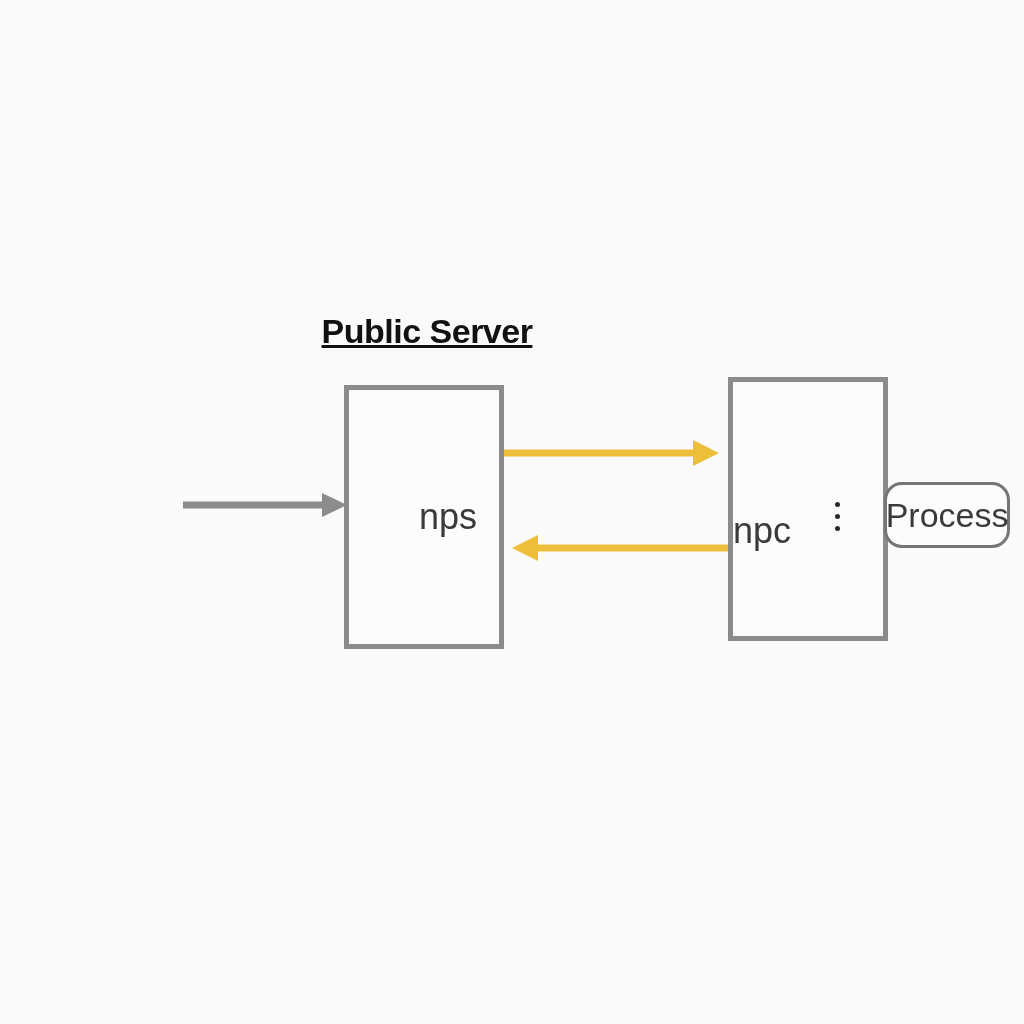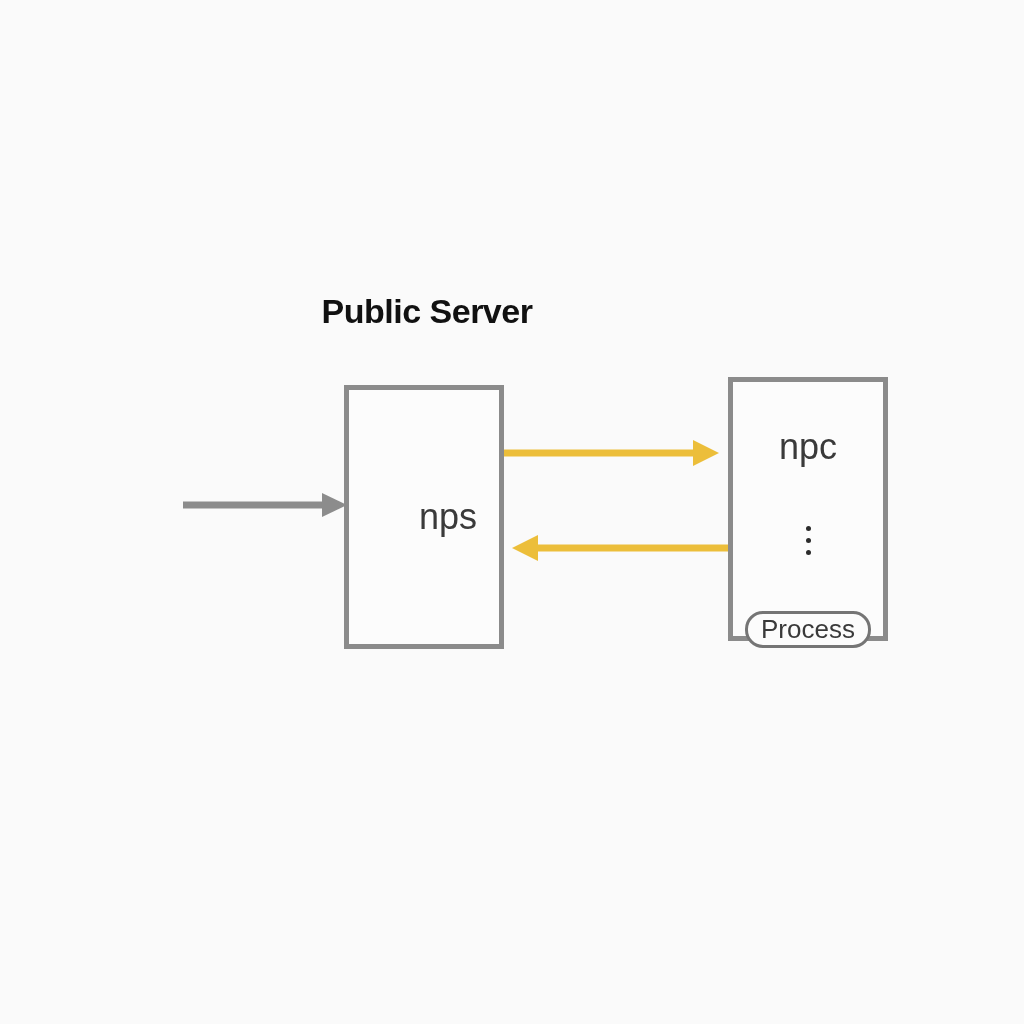--- a/index.html
+++ b/index.html
@@ -39,59 +39,59 @@
   }
   .server-box.centered{
     display:flex;align-items:center;justify-content:center;
   }
   .node-label{
     font-size:36px;
     color:var(--node_ink);
   }
   .inner-col{
     position:absolute;inset:0;
-    display:flex;flex-direction:column;align-items:center;gap:44px;
+    display:flex;flex-direction:row;align-items:center;gap:44px;
   }
   .npc-label{margin-top:44px;}
   .dots{
     margin-top:14px;
     display:flex;flex-direction:column;align-items:center;gap:7px;
   }
   .dot{
     width:5px;height:5px;border-radius:50%;
     background:#2b2b2b;
   }
   .process-box{
     margin-top:12px;
     width:126px;height:66px;
     border:3px solid var(--process_border);
     border-radius:18px;
     background:var(--box_fill);
     display:flex;align-items:center;justify-content:center;
   }
   .process-label{
-    font-size:26px;
+    font-size:34px;
     color:var(--node_ink);
   }
   svg{display:block;overflow:visible;}
 </style>
 </head>
 <body>
 
 <div class="stage">
 
 
   <div class="abs" style="left:183px;top:490px;">
     <svg width="164" height="30" viewBox="0 0 164 30">
       <line x1="0" y1="15" x2="141" y2="15" stroke="var(--arrow_gray)" stroke-width="7"></line>
       <polygon points="139,3 164,15 139,27" fill="var(--arrow_gray)"></polygon>
     </svg>
   </div>
 
-  <div class="abs server-title" style="left:277px;top:292px;">Public Server</div>
+  <div class="abs server-title" style="left:277px;top:312px;text-decoration:underline;">Public Server</div>
 
   <div class="abs server-box centered" style="left:344px;top:385px;padding-left:48px;">
     <span class="node-label">nps</span>
   </div>
 
   <div class="abs" style="left:504px;top:438px;">
     <svg width="215" height="30" viewBox="0 0 215 30">
       <line x1="0" y1="15" x2="191" y2="15" stroke="var(--arrow_yellow)" stroke-width="7"></line>
       <polygon points="189,2 215,15 189,28" fill="var(--arrow_yellow)"></polygon>
     </svg>

